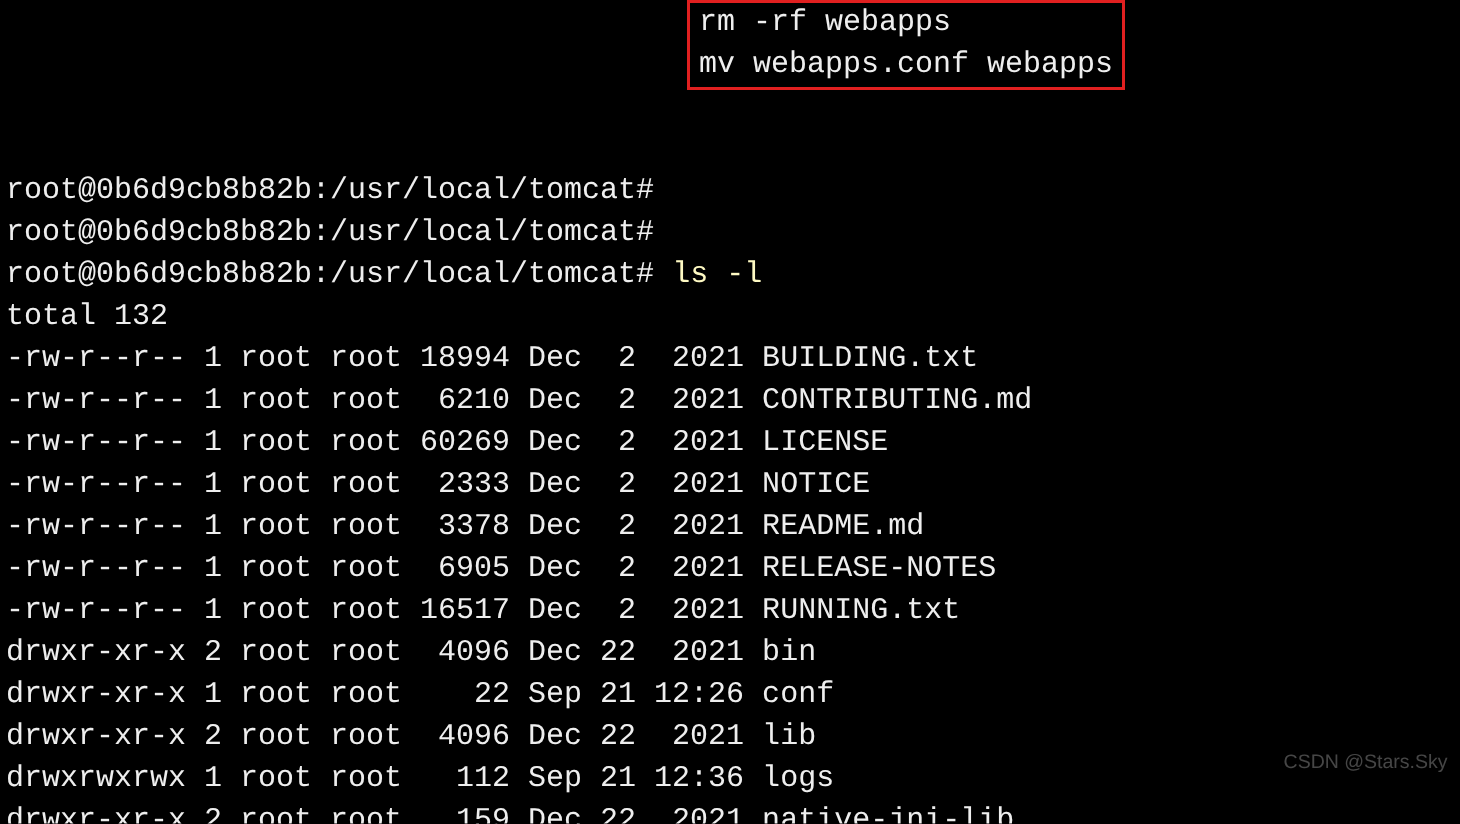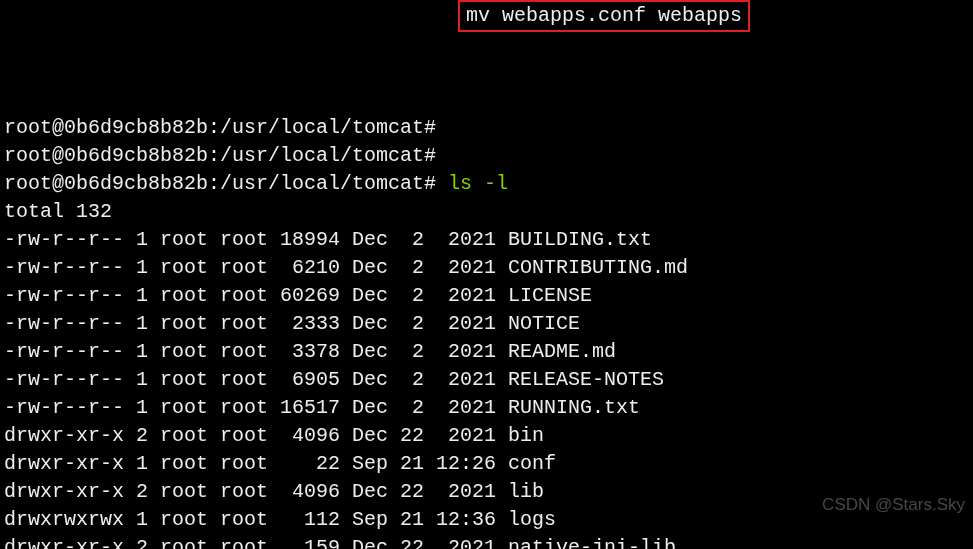--- a/index.html
+++ b/index.html
@@ -11,27 +11,27 @@
     color: #eee;
     width: 973px;
     height: 549px;
     overflow: hidden;
     padding: 2px 4px;
     white-space: pre;
     position: relative;
   }
   .line { white-space: pre; }
   .prompt-white { color: #eee; }
-  .cmd { color: #84cc16; }
+  .cmd { color: #fef9c3; }
   .watermark {
     position: absolute;
     right: 8px;
     bottom: 32px;
     color: rgba(200,200,200,0.35);
-    font-size: 17px;
+    font-size: 13px;
     font-family: sans-serif;
   }
   .cmd-block {
     border: 2px solid #e02020;
     display: inline-block;
     vertical-align: top;
     padding: 0 6px;
     position: absolute;
     left: 458px;
     top: 0px;
@@ -39,14 +39,14 @@
   .cmd-block .line { line-height: 1.4; }
 </style>
 </head>
 <body>
 
 
 
 <div id="terminal"><div class="line"><span class="prompt-white">root@0b6d9cb8b82b:/usr/local/tomcat#</span></div><div class="line"><span class="prompt-white">root@0b6d9cb8b82b:/usr/local/tomcat#</span></div><div class="line"><span class="prompt-white">root@0b6d9cb8b82b:/usr/local/tomcat#</span> <span class="cmd">ls -l</span></div><div class="line">total 132</div><div class="line">-rw-r--r-- 1 root root 18994 Dec  2  2021 BUILDING.txt</div><div class="line">-rw-r--r-- 1 root root  6210 Dec  2  2021 CONTRIBUTING.md</div><div class="line">-rw-r--r-- 1 root root 60269 Dec  2  2021 LICENSE</div><div class="line">-rw-r--r-- 1 root root  2333 Dec  2  2021 NOTICE</div><div class="line">-rw-r--r-- 1 root root  3378 Dec  2  2021 README.md</div><div class="line">-rw-r--r-- 1 root root  6905 Dec  2  2021 RELEASE-NOTES</div><div class="line">-rw-r--r-- 1 root root 16517 Dec  2  2021 RUNNING.txt</div><div class="line">drwxr-xr-x 2 root root  4096 Dec 22  2021 bin</div><div class="line">drwxr-xr-x 1 root root    22 Sep 21 12:26 conf</div><div class="line">drwxr-xr-x 2 root root  4096 Dec 22  2021 lib</div><div class="line">drwxrwxrwx 1 root root   112 Sep 21 12:36 logs</div><div class="line">drwxr-xr-x 2 root root   159 Dec 22  2021 native-jni-lib</div></div>
 <div class="watermark">CSDN @Stars.Sky</div>
 
-<div class="cmd-block"><div class="line">mv webapps.conf webapps</div></div>
+<div class="cmd-block"><div class="line">rm -rf webapps</div><div class="line">mv webapps.conf webapps</div></div>
 
 
 </body></html>

